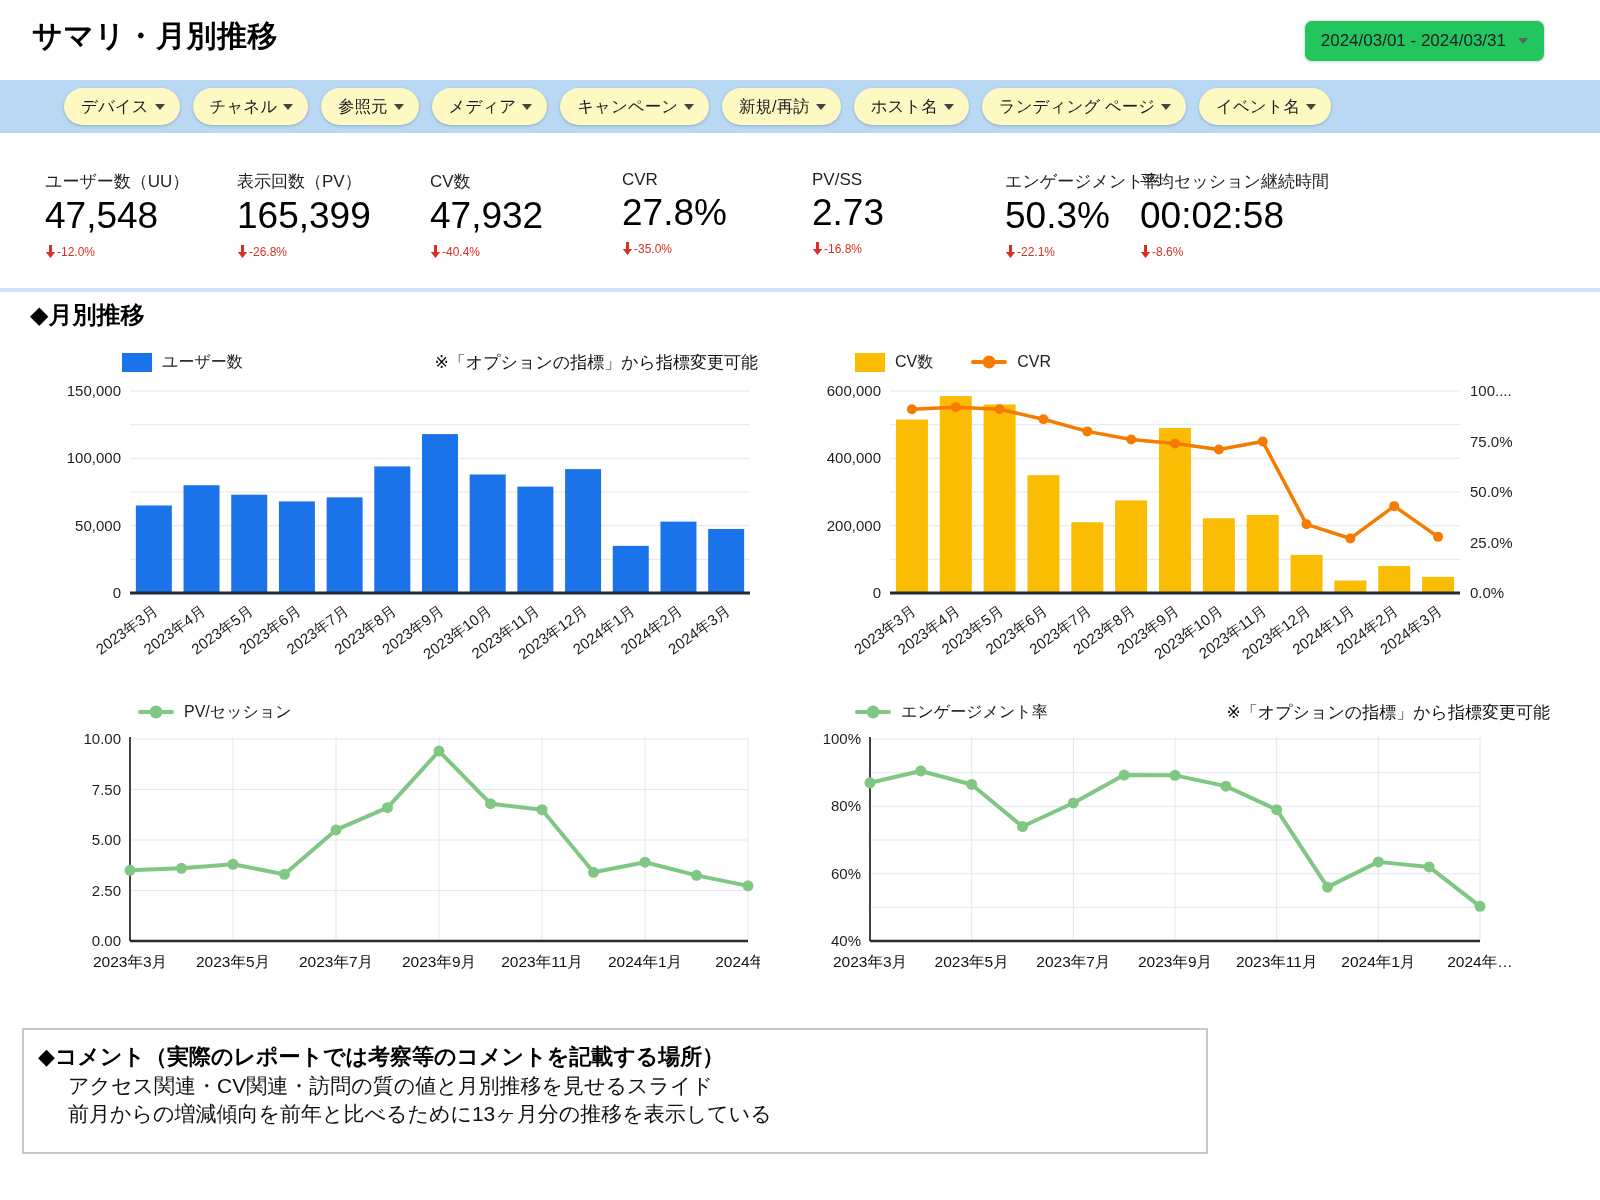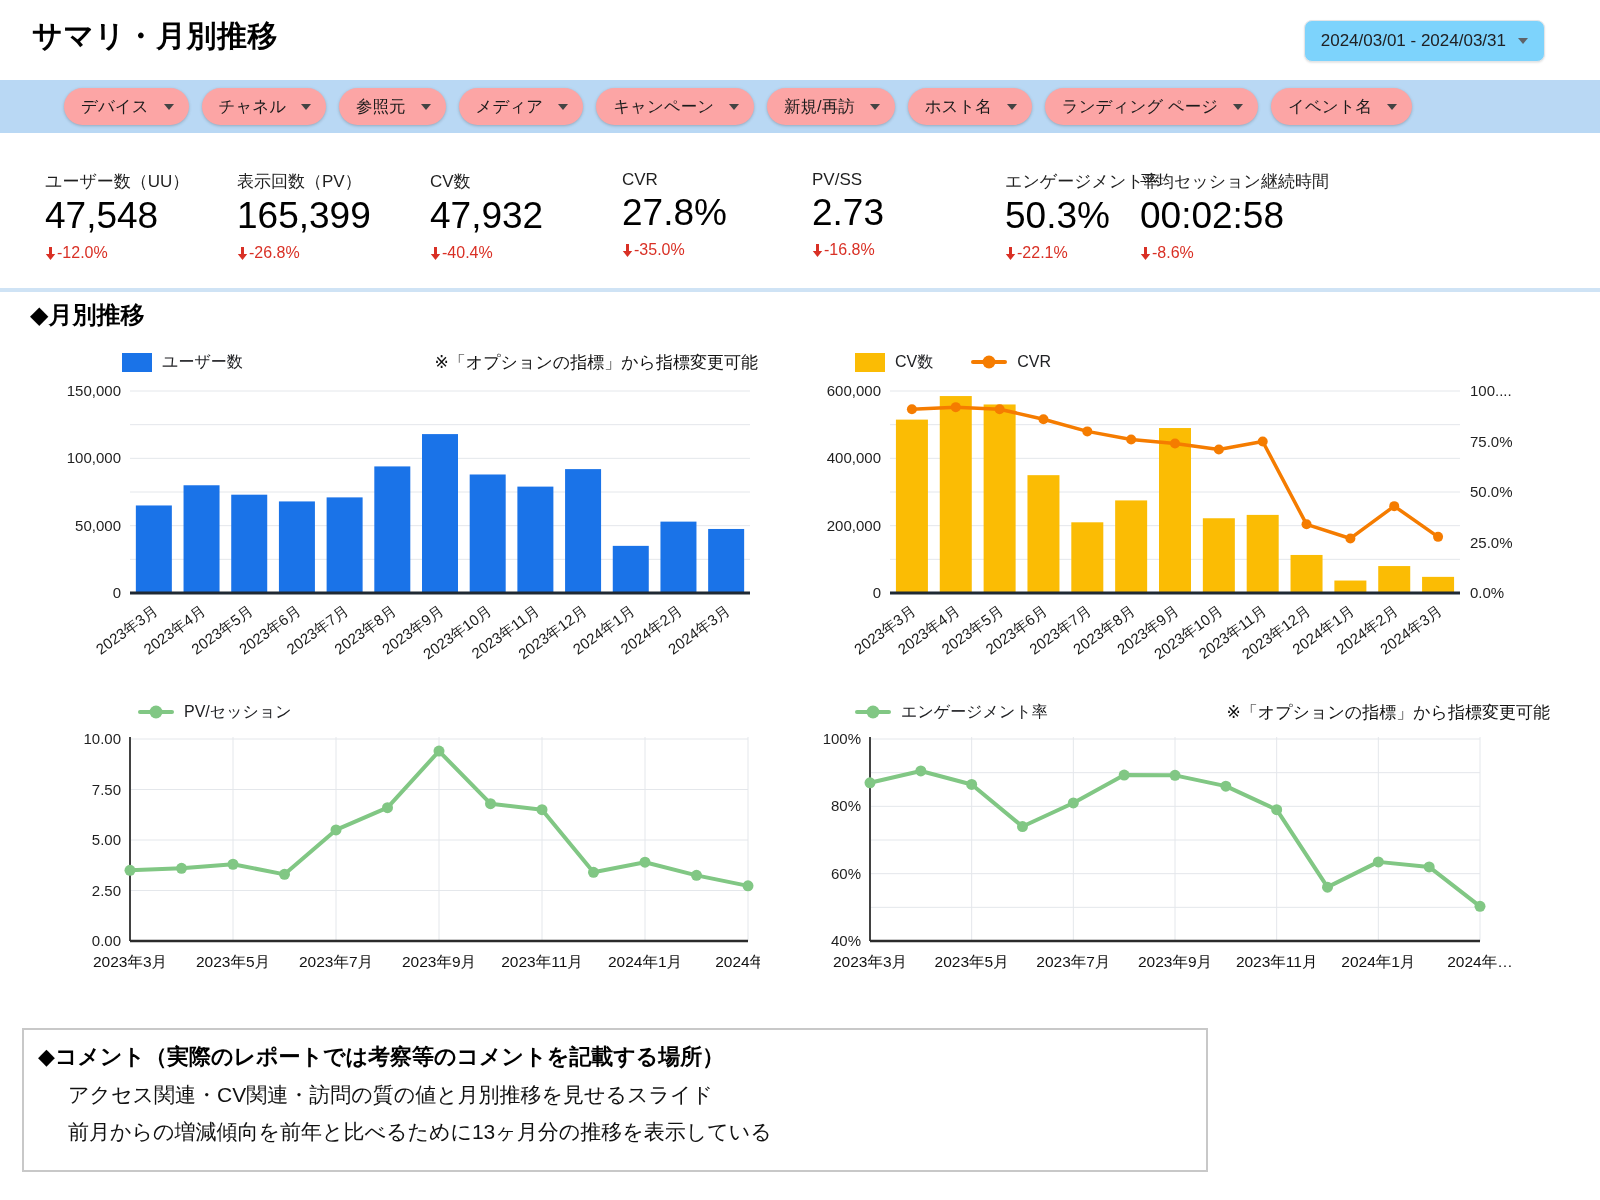--- a/index.html
+++ b/index.html
@@ -1,52 +1,52 @@
 <!DOCTYPE html>
 <html><head>
 <meta charset="utf-8">
 <style>
   html,body{margin:0;padding:0;background:#fff;}
   body{width:1600px;height:1200px;overflow:hidden;font-family:"Liberation Sans","DejaVu Sans",sans-serif;color:#202124;position:relative;}
   .page{position:absolute;inset:0;}
 
   
   .page-title{position:absolute;left:32px;top:16px;font-size:30px;font-weight:800;color:#000;letter-spacing:.5px;}
-  .date-chip{position:absolute;right:55px;top:20px;height:42px;box-sizing:border-box;background:#7dd3fc;border:1px solid #e2e5e8;border-radius:8px;display:flex;align-items:center;gap:12px;padding:0 16px;font-size:17px;color:#202124;box-shadow:0 1px 2px rgba(0,0,0,.10);cursor:pointer;}
+  .date-chip{position:absolute;right:55px;top:20px;height:42px;box-sizing:border-box;background:#22c55e;border:1px solid #e2e5e8;border-radius:8px;display:flex;align-items:center;gap:12px;padding:0 16px;font-size:17px;color:#202124;box-shadow:0 1px 2px rgba(0,0,0,.10);cursor:pointer;}
   .caret{width:0;height:0;border-left:5px solid transparent;border-right:5px solid transparent;border-top:6px solid #5f6368;}
 
   
   .filter-band{position:absolute;left:0;top:80px;width:1600px;height:53px;display:flex;align-items:center;gap:13px;padding-left:64px;box-sizing:border-box;}
-  .chip{background:#fca5a5;border-radius:19px;height:37px;display:flex;align-items:center;gap:15px;padding:0 15px 0 17px;font-size:16.5px;color:#1b1b1b;box-shadow:0 1px 3px rgba(60,64,67,.3);cursor:pointer;white-space:nowrap;}
+  .chip{background:#fef9c3;border-radius:19px;height:37px;display:flex;align-items:center;gap:6px;padding:0 15px 0 17px;font-size:16.5px;color:#1b1b1b;box-shadow:0 1px 3px rgba(60,64,67,.3);cursor:pointer;white-space:nowrap;}
   .chip .caret{border-top-color:#444;}
 
   
   .kpi-row{position:absolute;left:45px;top:170px;width:1520px;display:grid;grid-template-columns:192px 193px 192px 190px 193px 135px 205px auto;}
   .kpi-label{font-size:17px;color:#1f1f1f;white-space:nowrap;}
   .kpi-value{font-size:37px;color:#000;margin-top:2px;white-space:nowrap;}
-  .kpi-change{margin-top:7px;font-size:16px;display:flex;align-items:center;gap:1px;white-space:nowrap;}
+  .kpi-change{margin-top:7px;font-size:12px;display:flex;align-items:center;gap:1px;white-space:nowrap;}
 
   .divider{position:absolute;left:0;top:288px;width:1600px;height:4px;}
 
   .section-title{position:absolute;left:30px;top:299px;font-size:24px;font-weight:800;color:#000;}
 
   
   .chart-block{position:absolute;text-align:right;}
   .legend-row{display:flex;align-items:center;height:34px;font-size:16px;color:#202124;}
   .legend-item{display:flex;align-items:center;gap:10px;}
   .legend-swatch{width:30px;height:19px;display:inline-block;}
   .legend-line{position:relative;width:36px;height:4px;border-radius:2px;display:inline-block;}
   .legend-dot{position:absolute;left:50%;top:50%;transform:translate(-50%,-50%);width:13px;height:13px;border-radius:50%;}
   .chart-note{font-size:17px;color:#111;margin-left:auto;white-space:nowrap;}
   svg text{font-family:"Liberation Sans","DejaVu Sans",sans-serif;}
 
   
   .comment-box{position:absolute;left:22px;top:1028px;width:1186px;box-sizing:border-box;border:2px solid #c8c8c8;border-radius:0;background:#fff;padding:12px 20px 24px 14px;}
   .comment-title{font-size:22px;font-weight:800;color:#000;}
-  .comment-line{font-size:21px;color:#111;padding-left:30px;margin-top:9px;}
+  .comment-line{font-size:21px;color:#111;padding-left:30px;margin-top:0;}
 </style>
 </head>
 <body>
 
 <div class="page">
 
   <div class="page-title">サマリ・月別推移</div>
 
   <div class="date-chip">
     <span>2024/03/01 - 2024/03/31</span>

